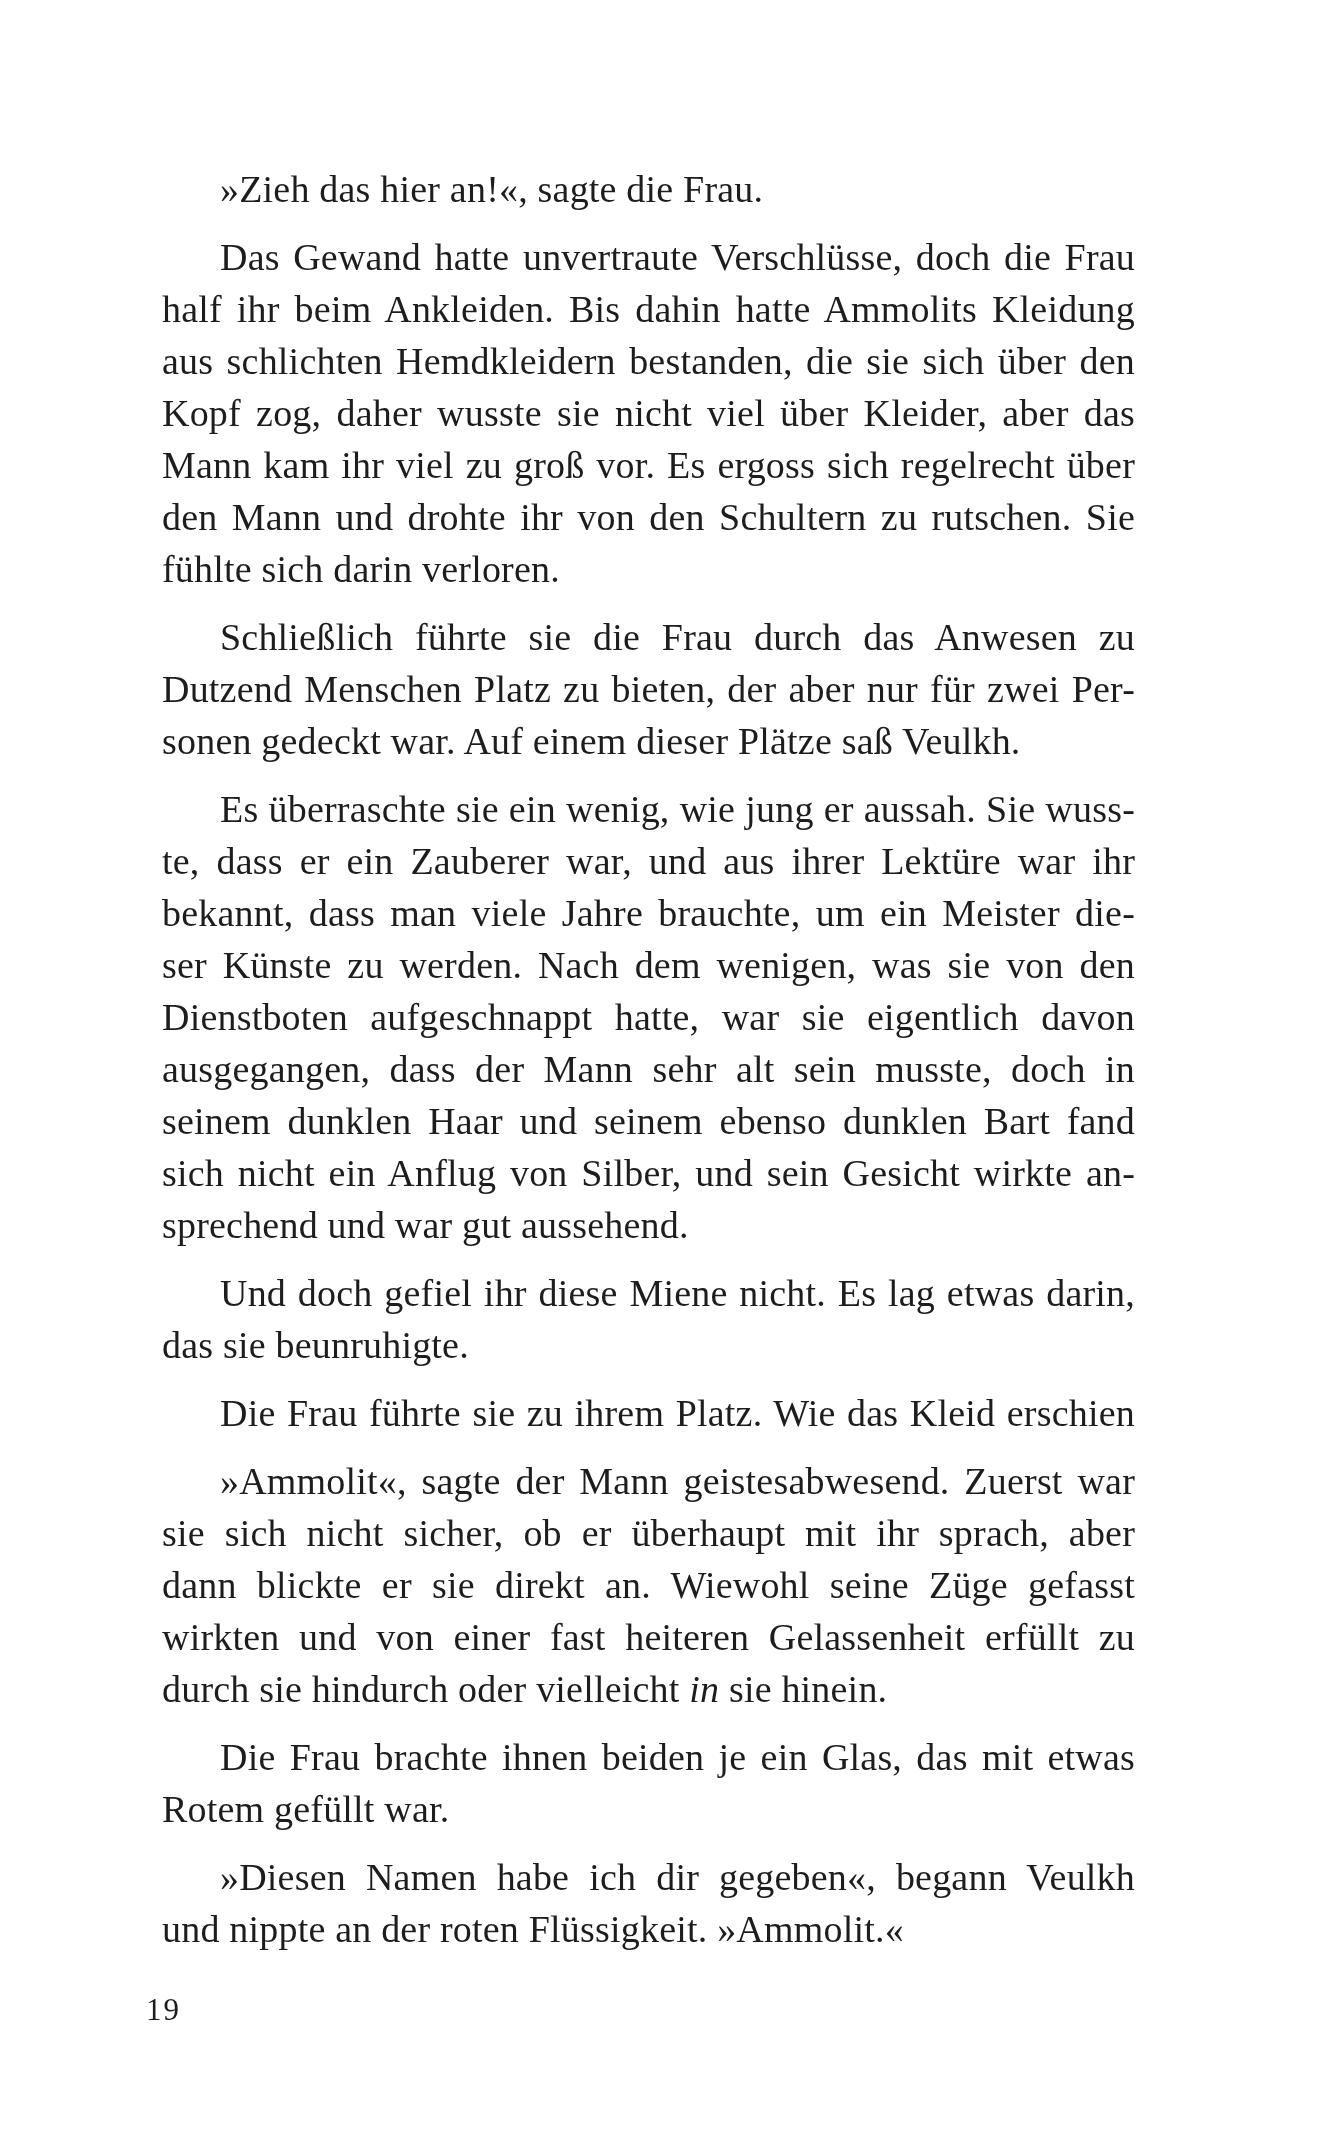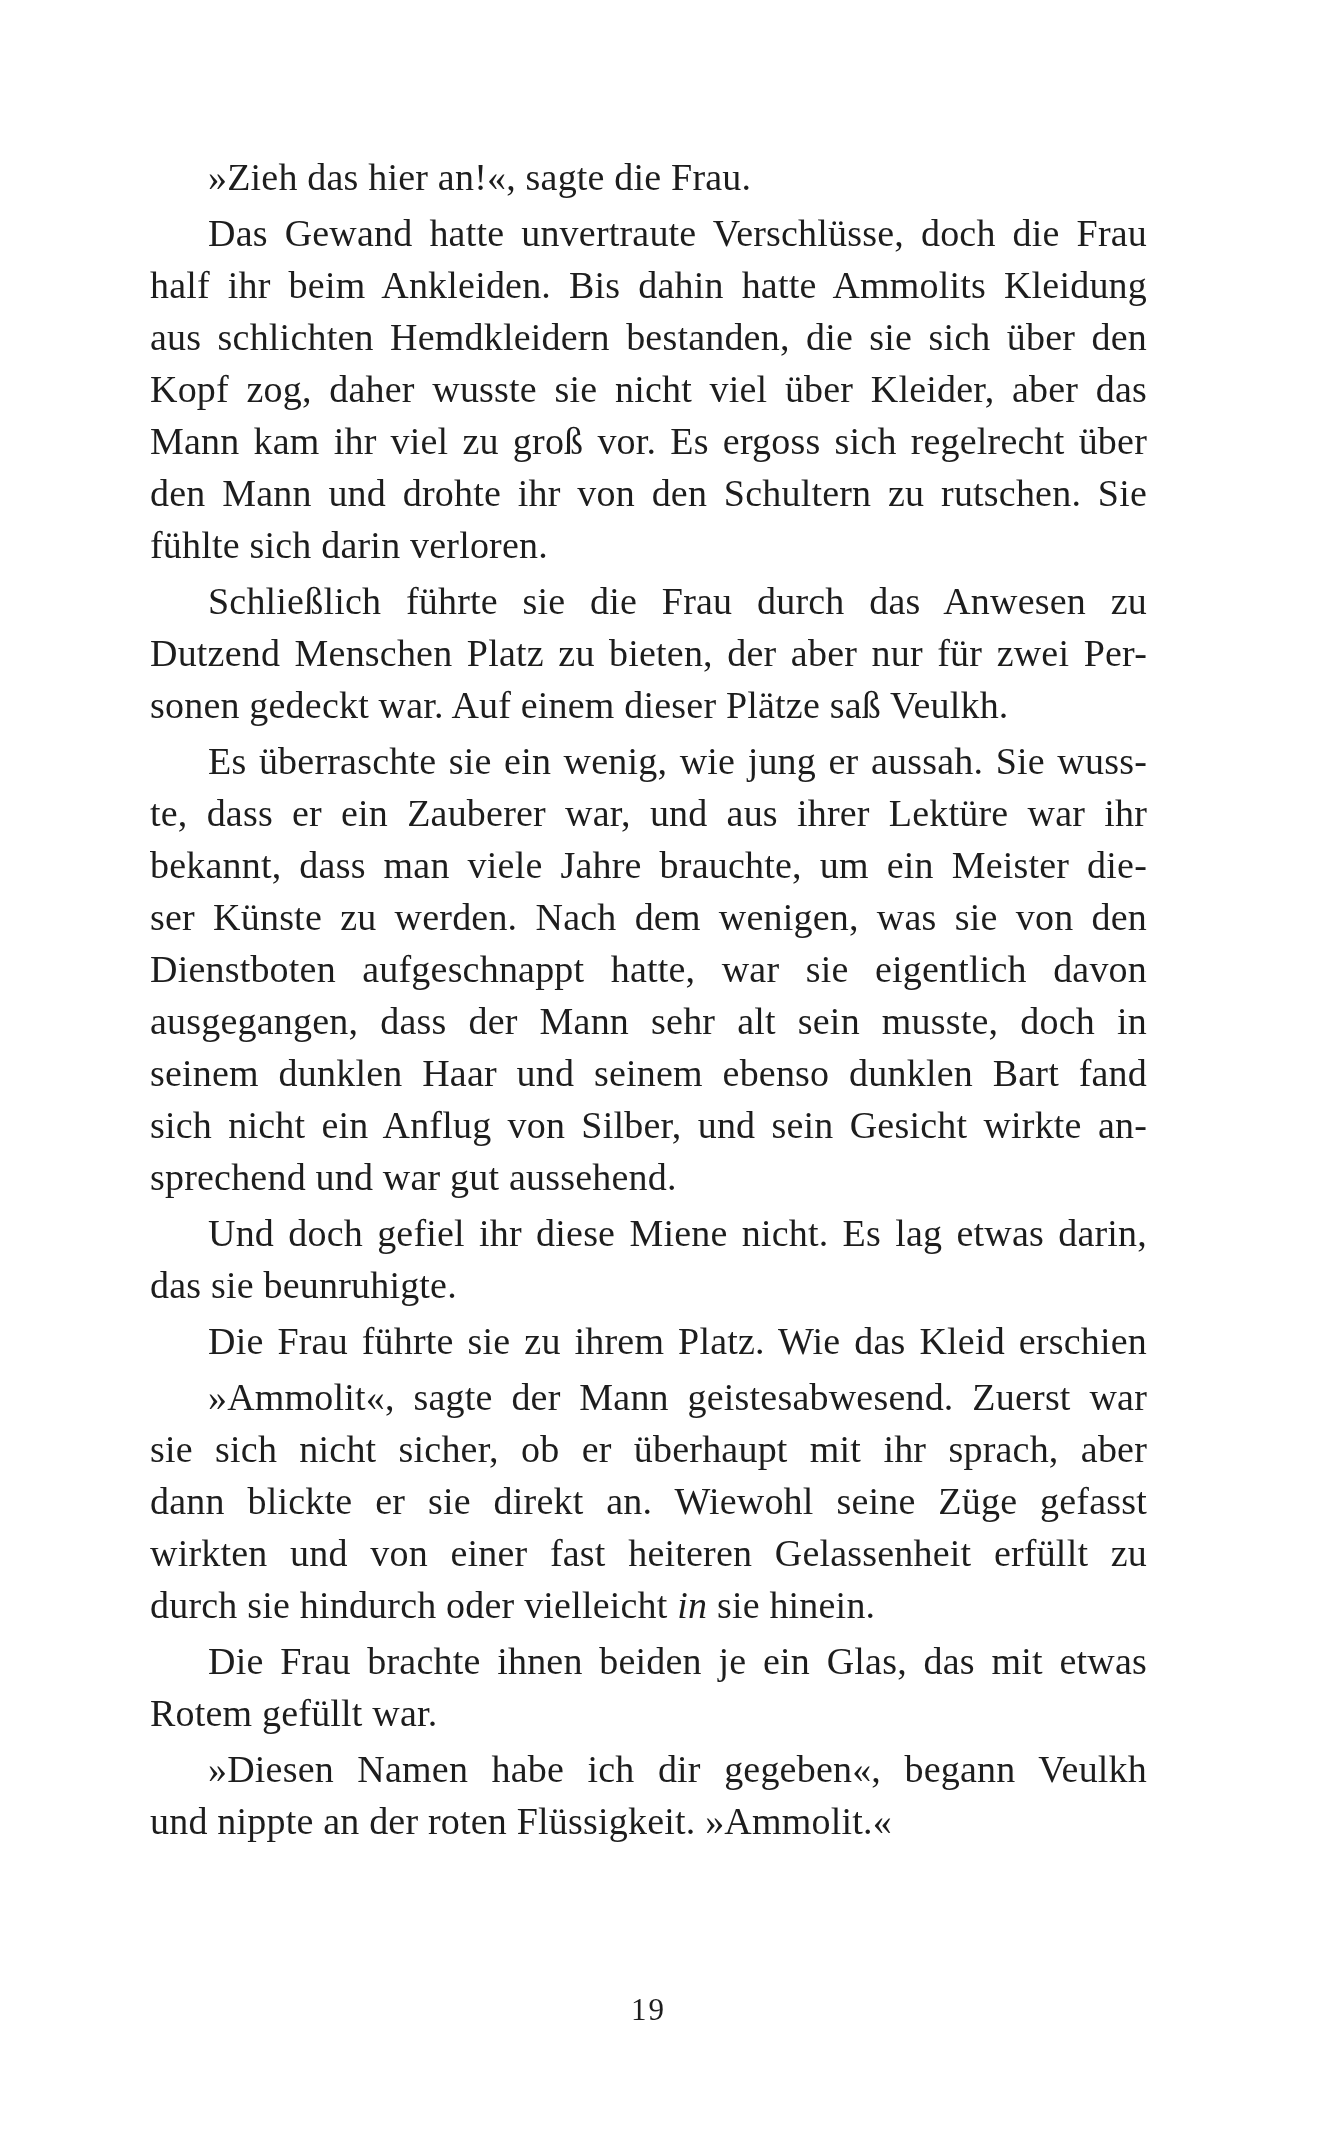--- a/index.html
+++ b/index.html
@@ -21,21 +21,21 @@
     background: #ffffff;
   }
   .text-block {
     position: absolute;
     left: 146px;
     top: 0;
     width: 1005px;
     padding-top: 147px;
   }
   .paragraph {
-    margin: 4px;
+    margin: 16px;
     padding: 0;
   }
   .line {
     font-size: 38px;
     line-height: 52px;
     text-align: justify;
     text-align-last: justify;
     letter-spacing: 0.2px;
   }
   .line.last {
@@ -45,21 +45,20 @@
     text-indent: 58px;
   }
   .it {
     font-style: italic;
   }
   .folio {
     position: absolute;
     left: 146px;
     top: 1994px;
     width: 1005px;
-    text-align: center;
     font-size: 31px;
     line-height: 1;
     letter-spacing: 2px;
     font-variant-numeric: oldstyle-nums;
     font-feature-settings: "onum";
   }
 </style>
 </head>
 <body>
 

